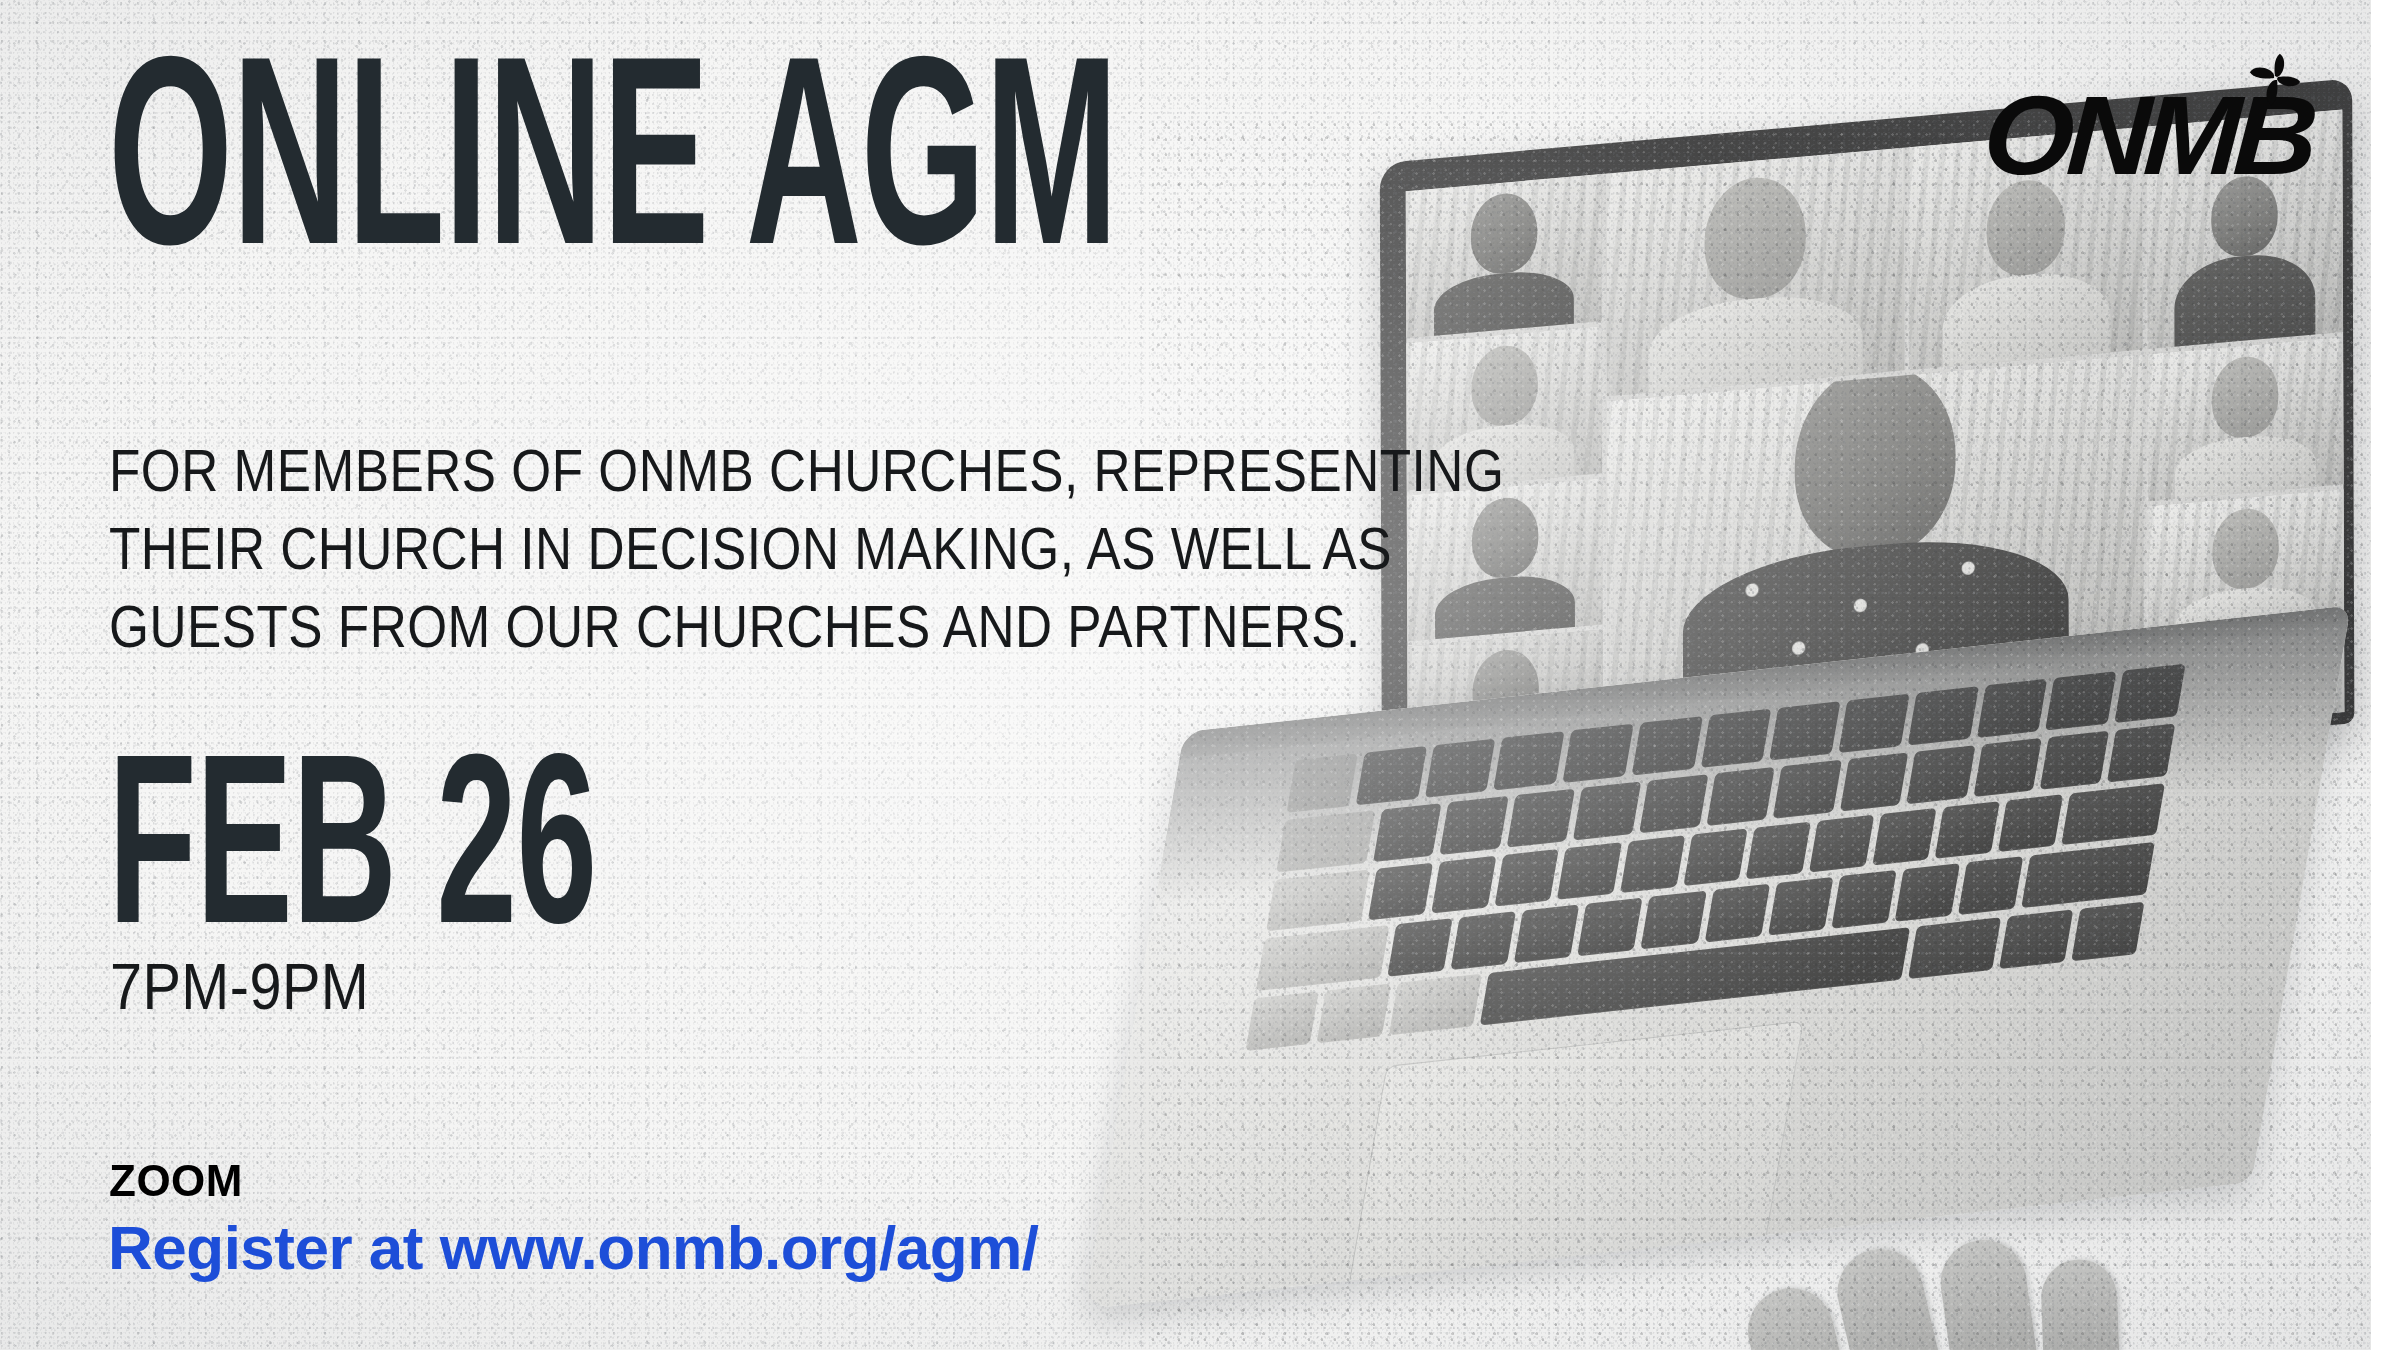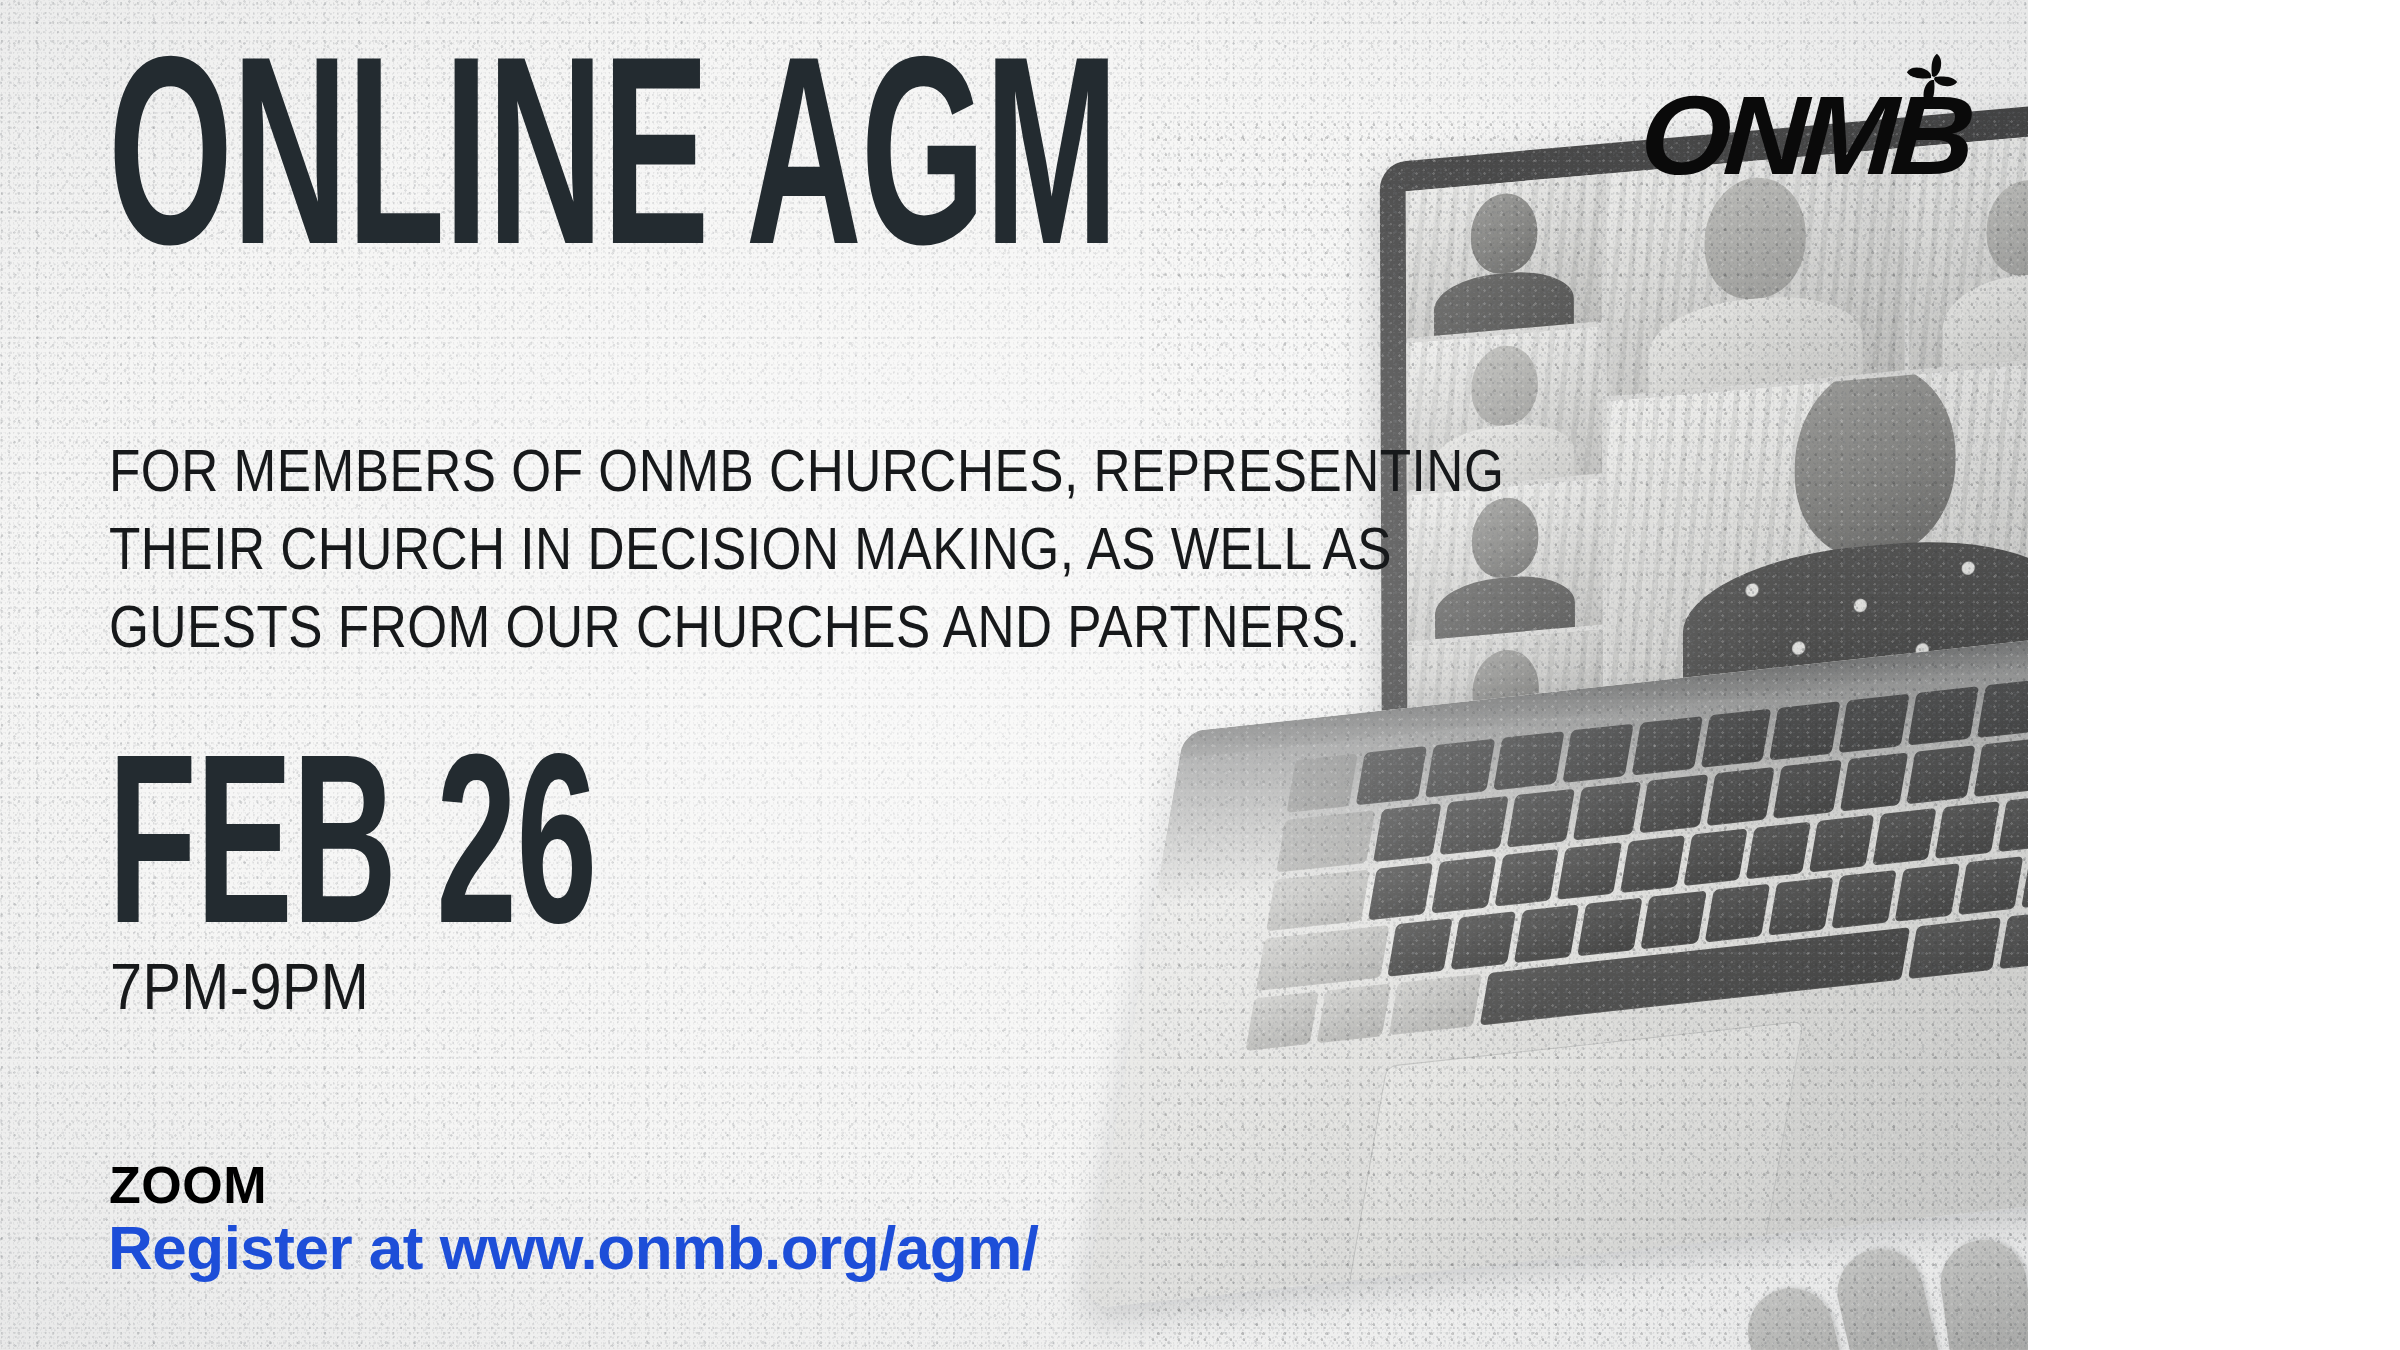--- a/index.html
+++ b/index.html
@@ -3,21 +3,21 @@
 <meta charset="utf-8">
 <style>
   html, body {
     margin: 0;
     padding: 0;
     background: #ffffff;
   }
 
   #poster {
     position: relative;
-    width: 2028px;
+    width: 2371px;
     height: 1350px;
     overflow: hidden;
     background: #f4f4f3;
     font-family: "Liberation Sans", sans-serif;
     -webkit-font-smoothing: antialiased;
   }
 
   
   .tex {
     position: absolute;
@@ -132,21 +132,21 @@
     white-space: nowrap;
   }
 
   .platform {
     position: absolute;
     left: 1px;
     top: 1159px;
     color: #000000;
     font-family: "Liberation Sans", sans-serif;
     font-weight: 700;
-    font-size: 52px;
+    font-size: 44px;
     letter-spacing: .5px;
     line-height: 1;
     white-space: nowrap;
     text-align: center;
   }
 
   .register {
     position: absolute;
     left: 0;
     top: 1217px;

